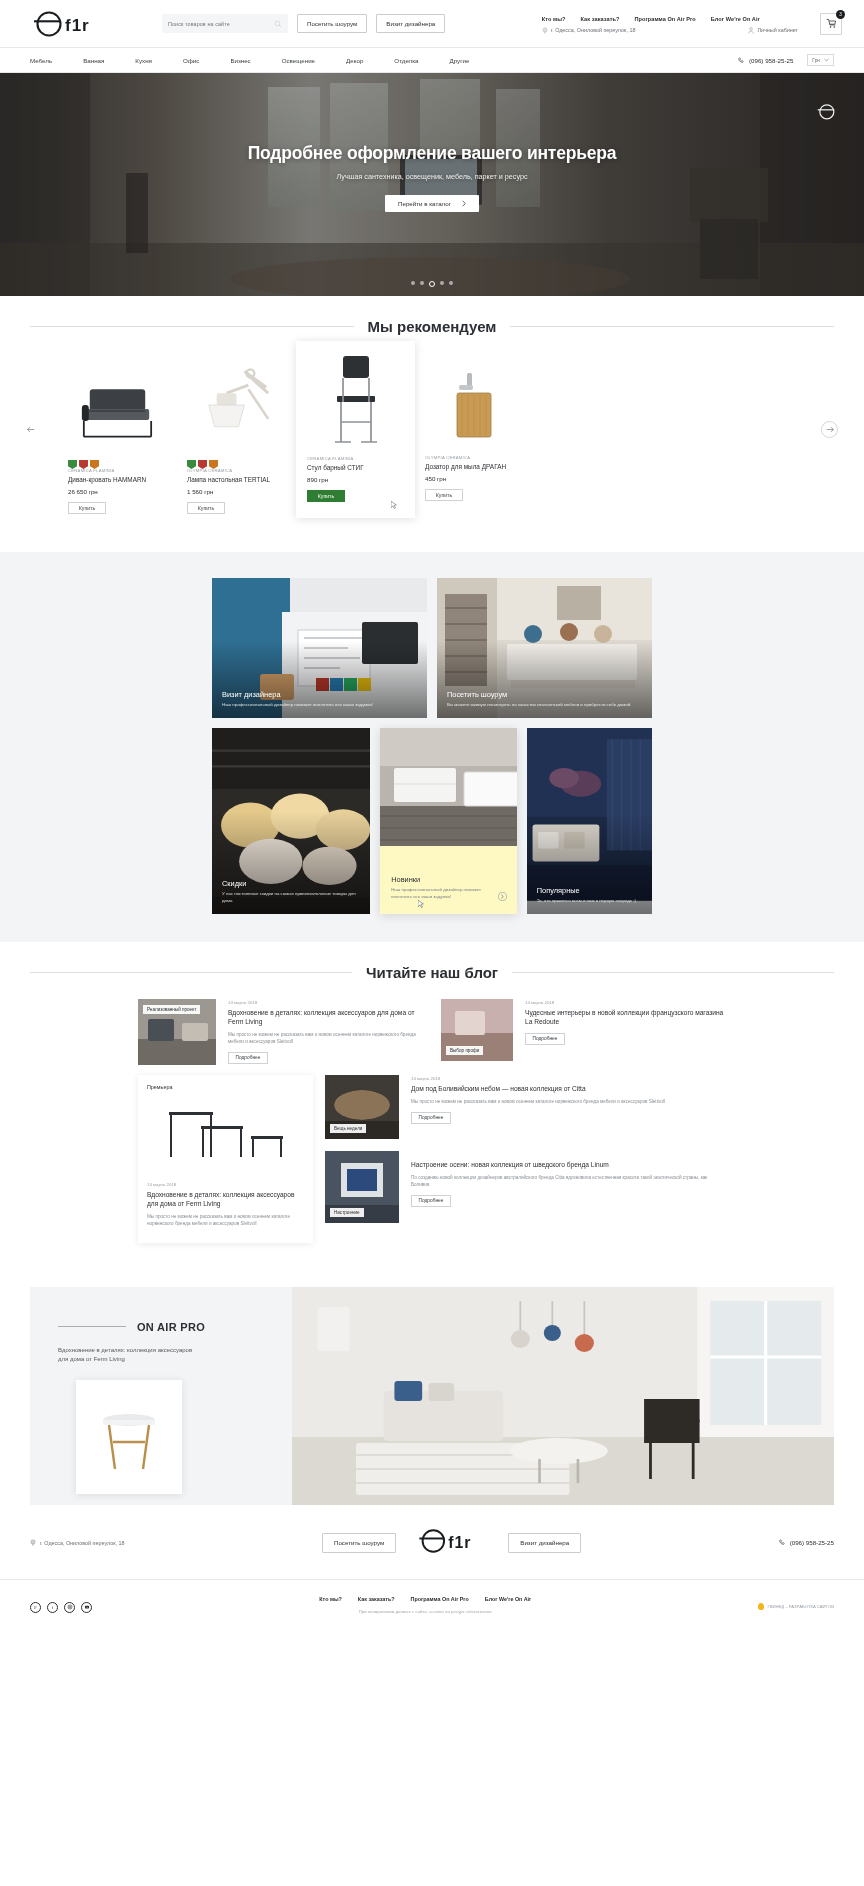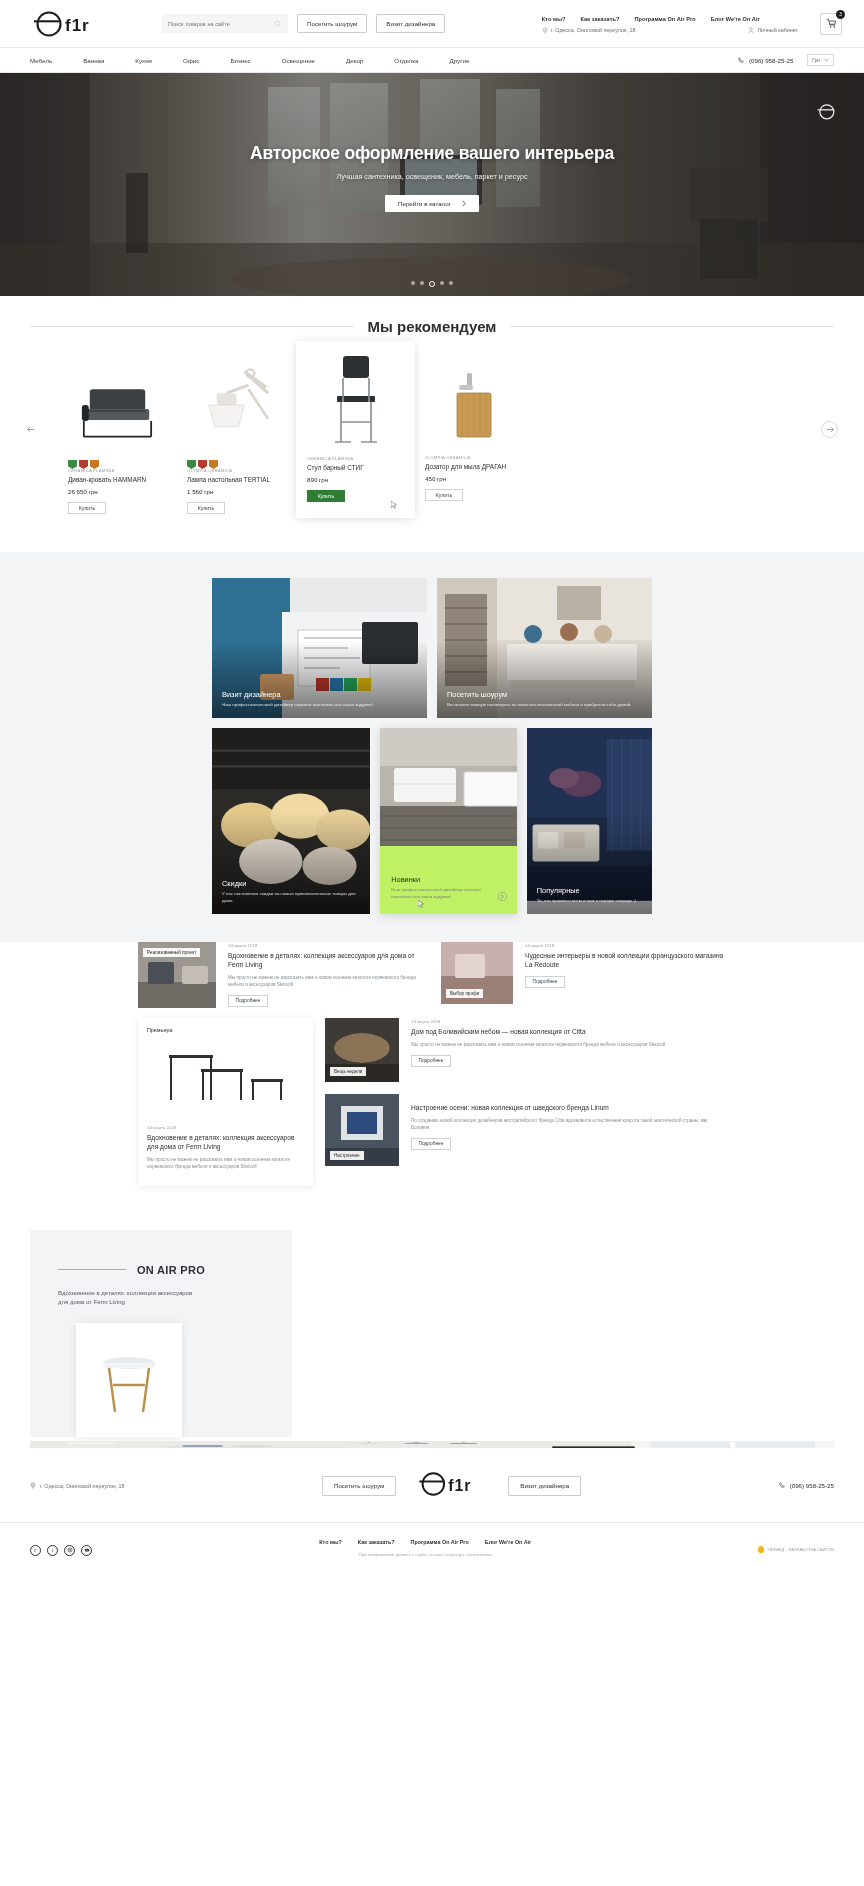--- a/index.html
+++ b/index.html
@@ -165,21 +165,21 @@
   .promo-row { display: flex; gap: 10px; }
   .tile { position: relative; overflow: hidden; cursor: pointer; }
   .tile-img { position: absolute; inset: 0; }
   .tile-shade {
     position: absolute; inset: 0;
     background: linear-gradient(to bottom, rgba(0,0,0,0) 45%, rgba(0,0,0,.55) 100%);
   }
   .tile-cap { position: absolute; left: 10px; bottom: 10px; right: 10px; }
   .tile-title { font-size: 7.4px; color: #fff; font-weight: normal; margin-bottom: 3px; }
   .tile-desc { font-size: 4.4px; color: rgba(255,255,255,.82); line-height: 1.45; }
-  .tile-white { background: #bef264; }
+  .tile-white { background: #fef9c3; }
   .tile-white .tile-title { color: #2c2f33; }
   .tile-white .tile-desc { color: #7c8185; }
   .tile-arrow { position: absolute; right: 10px; bottom: 13px; }
 
   
   .blog-wrap { padding: 0 30px 26px; }
   .blog-grid { display: flex; flex-direction: column; gap: 10px; padding: 0 108px 0 108px; }
   .blog-row { display: flex; gap: 12px; align-items: flex-start; }
   .blog-thumb { position: relative; flex: none; overflow: hidden; }
   .blog-thumb-img { position: absolute; inset: 0; }
@@ -193,21 +193,21 @@
   .blog-title { font-size: 6.6px; color: #2c2f33; line-height: 1.35; margin-bottom: 5px; }
   .blog-text { font-size: 4.6px; color: #8a8f94; line-height: 1.5; margin-bottom: 6px; }
   .blog-more {
     border: 1px solid #cfd2d5; background: #fff; height: 12px; width: 40px;
     font-size: 4.8px; color: #3c4043; display: flex; align-items: center;
     justify-content: center; cursor: pointer; font-family: "Liberation Sans", sans-serif;
   }
   .blog-card-white { background: #fff; box-shadow: 0 1px 7px rgba(0,0,0,.09); padding: 9px; }
 
   
-  .onair { display: flex; margin: 18px 30px 0; height: 218px; flex-direction: column; }
+  .onair { display: flex; margin: 18px 30px 0; height: 218px; }
   .onair-left {
     width: 262px; background: #f2f4f6; padding: 34px 0 0 28px; position: relative;
   }
   .onair-kicker { display: flex; align-items: center; gap: 11px; margin-bottom: 13px; }
   .onair-line { width: 68px; height: 1px; background: #a9aeb2; }
   .onair-title { font-size: 11px; font-weight: bold; color: #2c2f33; letter-spacing: .3px; }
   .onair-desc { font-size: 6px; color: #55595d; line-height: 1.55; width: 135px; margin-bottom: 16px; }
   .onair-brand { margin-bottom: 8px; }
   .onair-card {
     width: 106px; height: 114px; background: #fff; box-shadow: 0 1px 8px rgba(0,0,0,.1);
@@ -366,21 +366,21 @@
     <div class="hero-overlay"></div>
 
     <div class="hero-logo-mark">
       <svg width="20" height="20" viewBox="0 0 24 24">
         <circle cx="13" cy="13" r="8.4" fill="none" stroke="#fff" stroke-width="1.5"></circle>
         <line x1="2" y1="10.6" x2="22" y2="10.6" stroke="#fff" stroke-width="1.5"></line>
       </svg>
     </div>
 
     <div class="hero-content">
-      <div class="hero-title">Авторское оформление вашего интерьера</div>
+      <div class="hero-title">Подробнее оформление вашего интерьера</div>
       <div class="hero-sub">Лучшая сантехника, освещеник, мебель, паркет и ресурс</div>
       <button class="hero-cta">
         <span>Перейти в каталог</span>
         <svg width="4" height="7" viewBox="0 0 6 10">
           <path d="M1 1l4 4-4 4" fill="none" stroke="#2c2f33" stroke-width="1.1"></path>
         </svg>
       </button>
     </div>
 
     <div class="hero-dots">
@@ -623,20 +623,25 @@
           <div class="tile-cap">
             <div class="tile-title">Популярные</div>
             <div class="tile-desc">То, что нравится всем и нам в первую очередь :)</div>
           </div>
         </div>
       </div>
 
     </div>
   </div>
 
+  <div class="section-head">
+    <div class="section-rule"></div>
+    <div class="section-title">Читайте наш блог</div>
+    <div class="section-rule"></div>
+  </div>
 
   <div class="blog-wrap">
     <div class="blog-grid">
 
       <div class="blog-row">
         <div class="blog-thumb" style="width:78px;height:66px">
           <svg class="blog-thumb-img" viewBox="0 0 78 66" preserveAspectRatio="none">
             <rect width="78" height="66" fill="#9c9790"></rect>
             <rect x="0" y="40" width="78" height="26" fill="#6f6a64"></rect>
             <rect x="10" y="20" width="26" height="22" rx="2" fill="#4a4f55"></rect>

